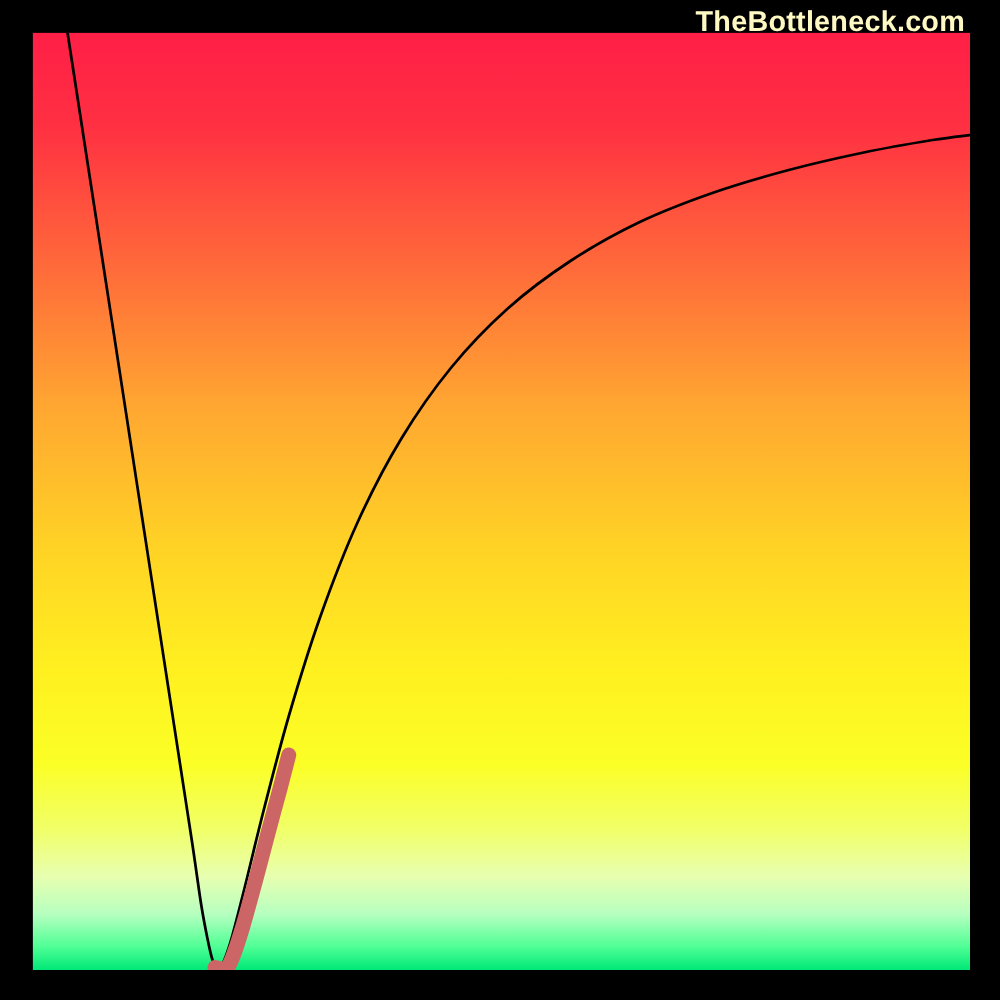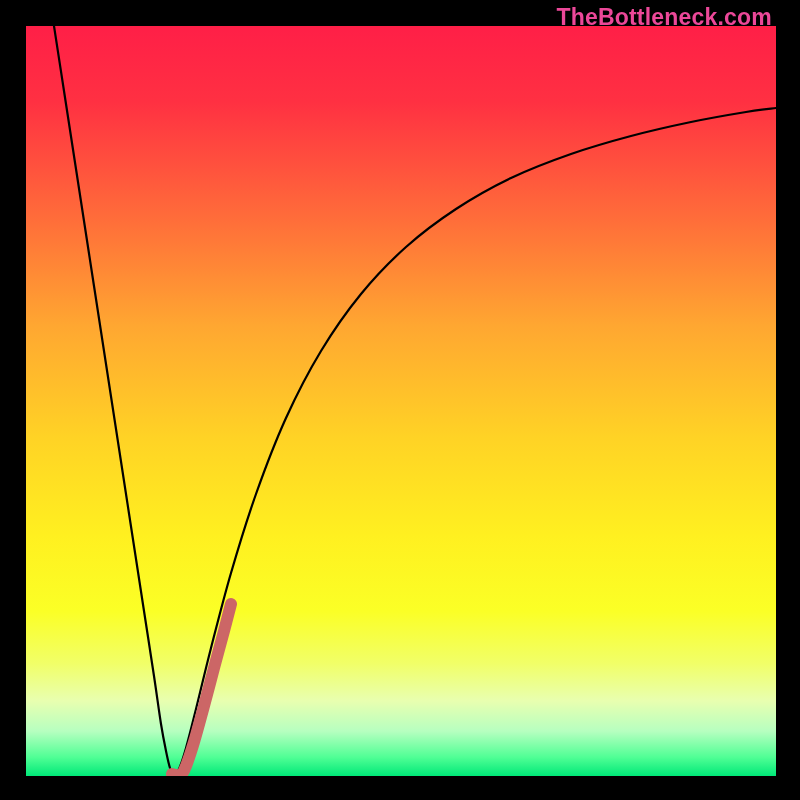--- a/index.html
+++ b/index.html
@@ -18,21 +18,21 @@
     height: 750px;
     overflow: hidden;
   }
   .watermark {
     position: absolute;
     top: 4px;
     right: 28px;
     font-family: Arial, Helvetica, sans-serif;
     font-size: 23px;
     font-weight: bold;
-    color: #ec4899;
+    color: #fef9c3;
     letter-spacing: 0.2px;
   }
   svg {
     display: block;
   }
 </style>
 </head>
 <body>
 
 <div class="frame">

